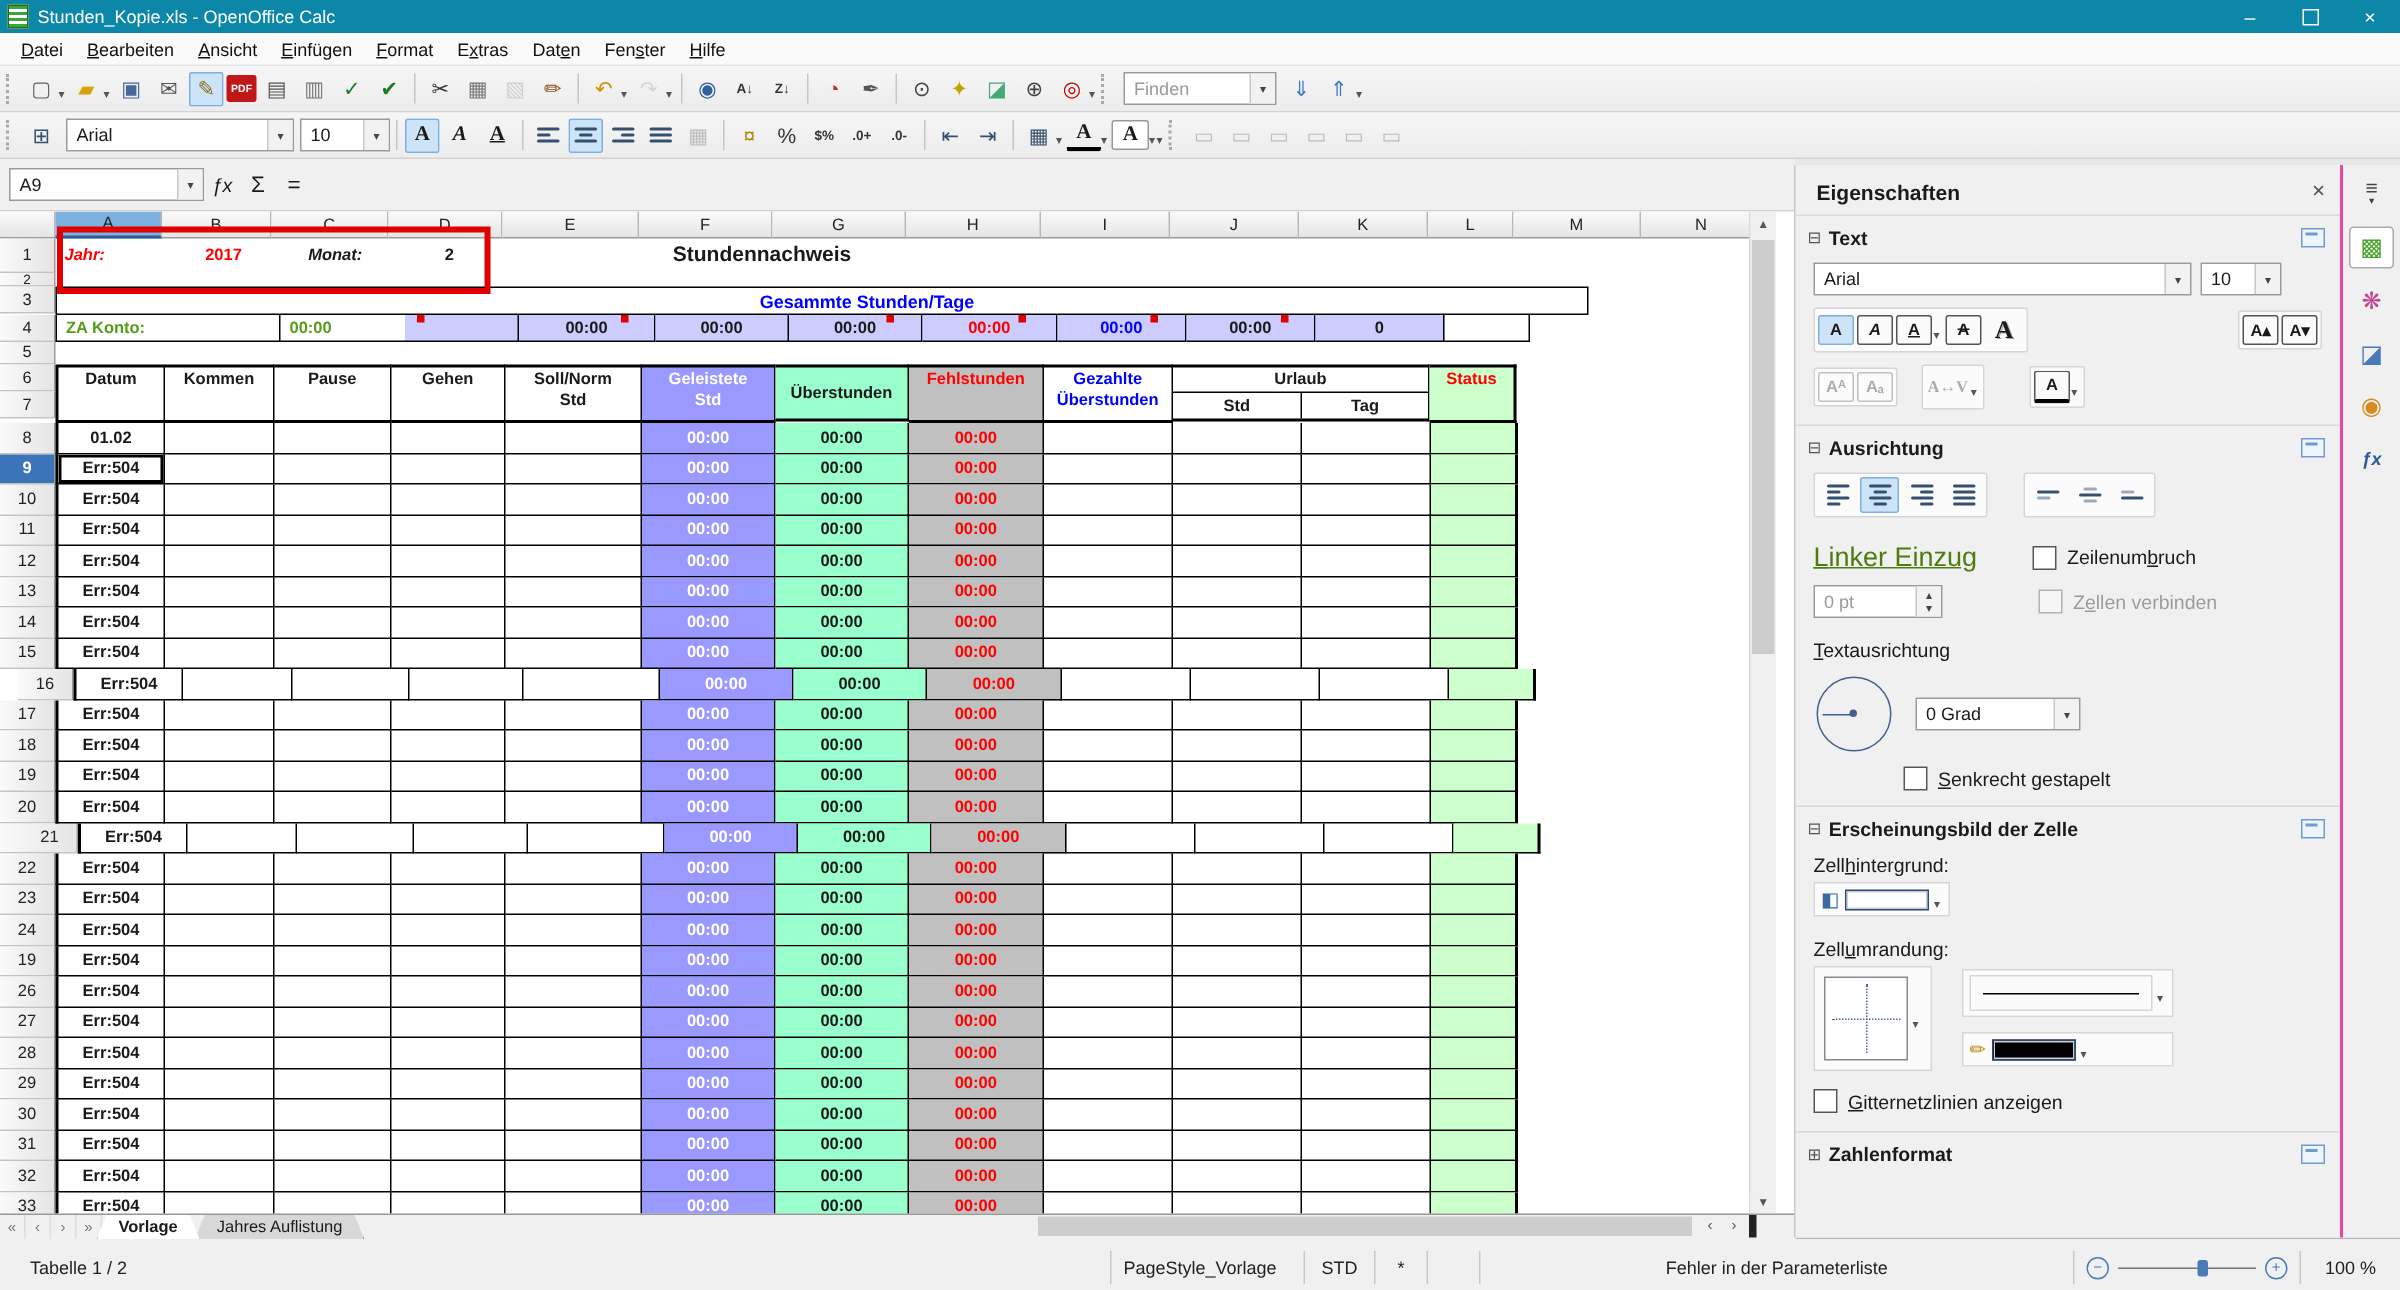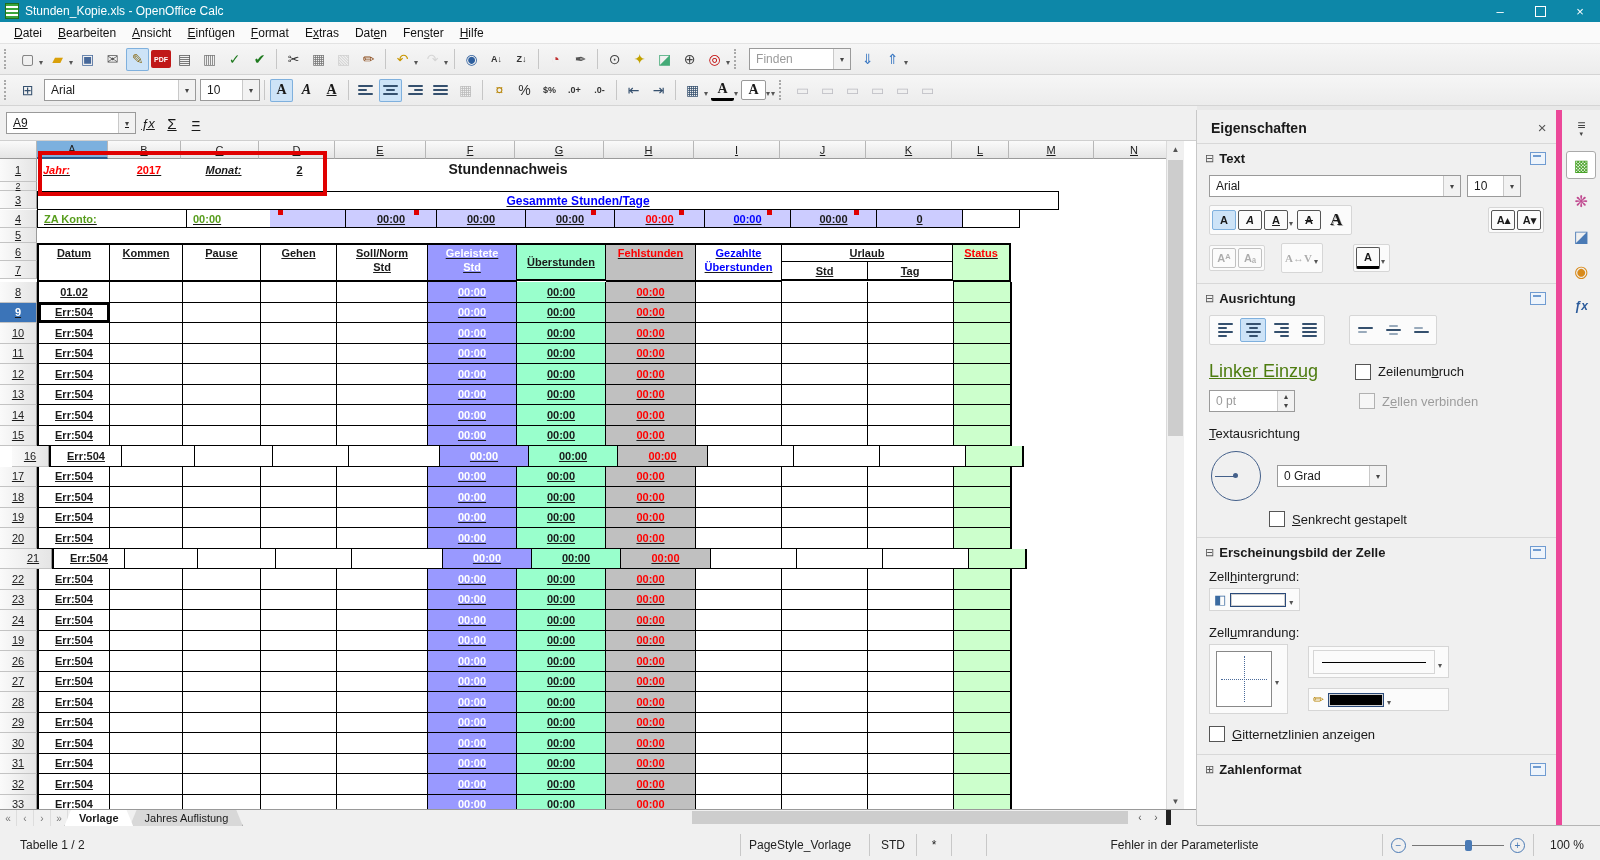--- a/index.html
+++ b/index.html
@@ -35,21 +35,21 @@
   .combo .cara{width:16px;height:100%;border-left:1px solid #c9c9c9;background:#f2f2f2;display:flex;
                align-items:center;justify-content:center;font-size:8px;color:#444;}
   .fmtA{font-weight:bold;font-family:"Liberation Serif",serif;}
   
   .formulabar{height:34px;width:1197px;background:#f0f0f0;display:flex;align-items:center;border-bottom:1px solid #cfcfcf;}
   .namebox{width:128px;margin-left:6px;}
   .fxbtn{width:24px;height:22px;display:flex;align-items:center;justify-content:center;font-size:13px;}
   .fxinput{flex:1;height:20px;margin:0 8px 0 4px;background:#fff;border:1px solid #9a9a9a;
            font-size:12px;padding:0 5px;display:flex;align-items:center;white-space:nowrap;overflow:hidden;}
   
-  .work{position:relative;height:719px;background:#e8e8e8;text-decoration:underline;}
+  .work{position:relative;height:719px;background:#e8e8e8;}
   .sheet{position:relative;width:1197px;height:685px;background:#fff;overflow:hidden;}
   .srow{display:flex;}
   .chrow{display:flex;height:18px;}
   .ch{background:linear-gradient(#fafafa,#e5e5e5);border-right:1px solid #b7b7b7;border-bottom:1px solid #9a9a9a;
       display:flex;align-items:center;justify-content:center;font-size:11px;color:#222;}
   .ch.hl{background:#7cb0de;border-bottom:2px solid #2c5d8f;}
   .rh{width:36px;background:linear-gradient(90deg,#fafafa,#e5e5e5);border-right:1px solid #9a9a9a;border-bottom:1px solid #c3c3c3;
       display:flex;align-items:center;justify-content:center;font-size:11px;color:#222;flex:none;}
   .rh.hl{background:#3b74b8;color:#fff;font-weight:bold;}
   .cell{display:flex;align-items:center;justify-content:center;font-size:11px;font-weight:bold;
@@ -89,21 +89,21 @@
   
   .statusbar{height:38px;background:#f0f0f0;border-top:1px solid #b5b5b5;display:flex;align-items:center;font-size:12px;color:#222;}
   .seg{height:22px;display:flex;align-items:center;border-right:1px solid #c8c8c8;padding:0 8px;}
   .zoomctl{display:flex;align-items:center;gap:6px;}
   .zc{width:13px;height:13px;border:1px solid #4a7ab5;border-radius:50%;color:#4a7ab5;font-size:10px;
       display:flex;align-items:center;justify-content:center;}
   .ztrack{width:92px;height:1px;background:#777;position:relative;}
   .zthumb{position:absolute;left:58%;top:-5px;width:7px;height:11px;background:#4a7ab5;border-radius:2px;}
   
   .sidebar{position:absolute;top:4px;right:0;bottom:0;width:403px;display:flex;background:#f0f0f0;border-left:1px solid #c8c8c8;}
-  .sb-deck{width:364px;border-right:6px solid #ec4899;overflow:hidden;}
+  .sb-deck{width:364px;border-right:2px solid #ec4899;overflow:hidden;}
   .sb-head{display:flex;align-items:center;padding:9px 10px 7px 14px;border-bottom:1px solid #d8d8d8;}
   .sb-title{font-weight:bold;font-size:14px;}
   .sb-x{margin-left:auto;color:#555;font-size:15px;}
   .sec-h{display:flex;align-items:center;padding:7px 10px 5px 8px;font-size:13px;border-top:1px solid #d8d8d8;}
   .sec-h b{margin-left:5px;}
   .exp{font-size:11px;color:#555;}
   .launcher{margin-left:auto;width:14px;height:11px;border:1px solid #6f9bd1;background:#eef4fb;position:relative;}
   .launcher:after{content:"";position:absolute;left:2px;top:2px;width:8px;height:2px;background:#6f9bd1;}
   .frow{display:flex;align-items:center;padding:4px 12px;gap:6px;}
   .btngroup{background:#fbfbfb;border:1px solid #d6d6d6;border-radius:2px;display:flex;align-items:center;padding:2px;gap:2px;}

